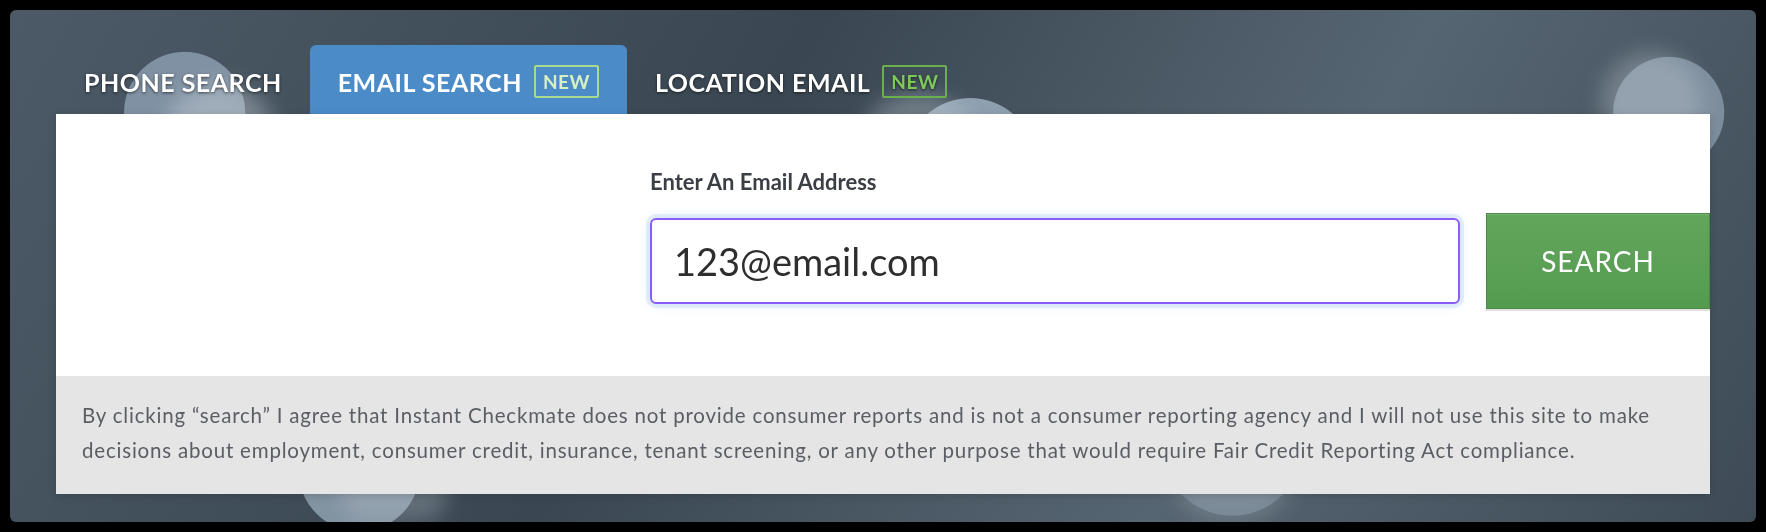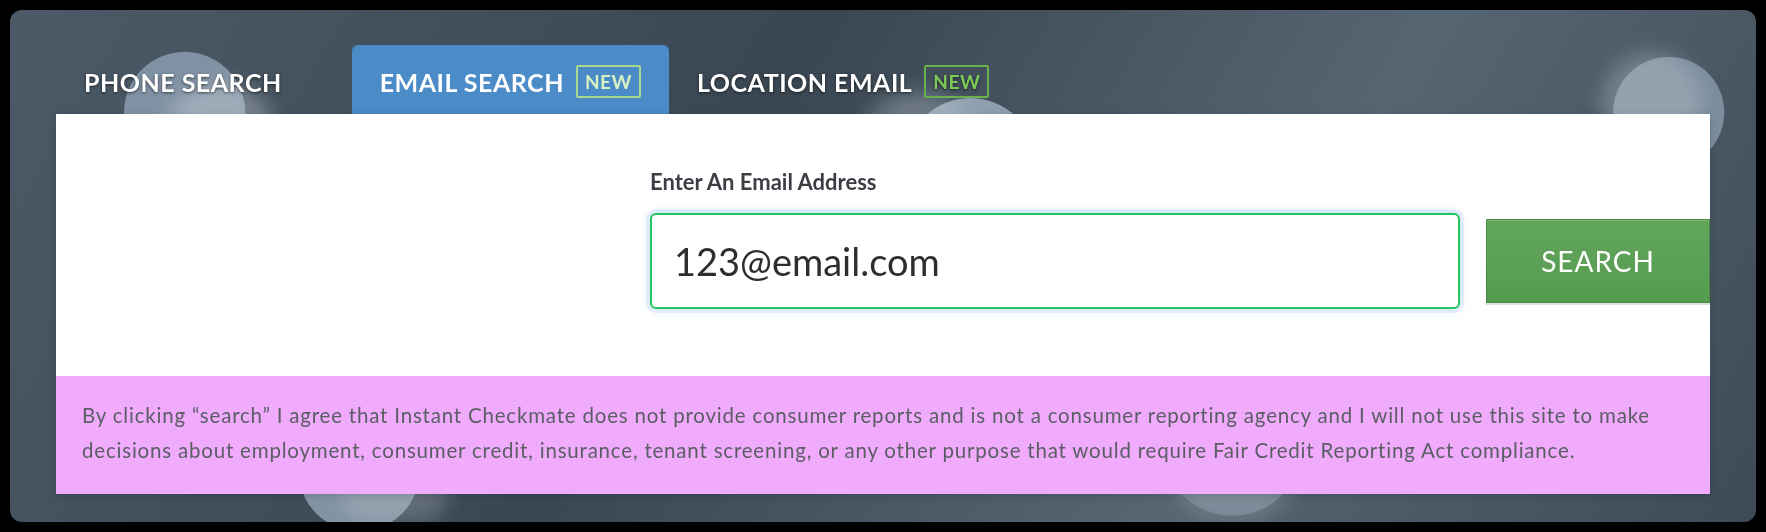--- a/index.html
+++ b/index.html
@@ -8,21 +8,21 @@
     font-family: "Lato", "Helvetica Neue", Arial, sans-serif;
     background: #000;
     width: 1766px;
     height: 532px;
     overflow: hidden;
     position: relative;
   }
   .frame {
     position: absolute;
     inset: 10px;
-    border-radius: 12px;
+    border-radius: 6px;
     overflow: hidden;
     background:
       radial-gradient(circle at 10% 20%, #7f91a3 0 60px, transparent 61px),
       radial-gradient(circle at 30% 60%, #6d7e8e 0 70px, transparent 71px),
       radial-gradient(circle at 55% 30%, #8ea0b0 0 65px, transparent 66px),
       radial-gradient(circle at 80% 50%, #5d6e7d 0 75px, transparent 76px),
       radial-gradient(circle at 95% 20%, #7c8d9c 0 55px, transparent 56px),
       radial-gradient(circle at 20% 90%, #8293a2 0 60px, transparent 61px),
       radial-gradient(circle at 70% 85%, #6a7b8a 0 70px, transparent 71px),
       linear-gradient(120deg, #4c5a67, #3a4752 40%, #566572 70%, #3e4b57);
@@ -58,21 +58,20 @@
     letter-spacing: .5px;
     color: #ffffff;
     text-shadow: 0 1px 3px rgba(0,0,0,.6);
     cursor: pointer;
     position: relative;
     border-radius: 6px 6px 0 0;
   }
   .tab.active {
     background: #4b8bc8;
     text-shadow: none;
-    margin-left: 42px;
   }
   .tab.active::after {
     content: "";
     position: absolute;
     bottom: -11px;
     left: 50%;
     transform: translateX(-50%);
     width: 0; height: 0;
     border-left: 12px solid transparent;
     border-right: 12px solid transparent;
@@ -121,48 +120,48 @@
     color: #3b3f45;
     margin-bottom: 18px;
   }
   .row {
     display: flex;
     align-items: center;
     gap: 26px;
   }
   .email-input {
     width: 810px;
-    height: 96px;
+    height: 86px;
     font-size: 38px;
     font-weight: 400;
     color: #2e2e2e;
     padding: 0 22px;
-    border: 2px solid #22c55e;
+    border: 2px solid #8b5cf6;
     border-radius: 6px;
     outline: none;
     box-shadow: 0 0 0 4px rgba(105,170,230,.15), 0 0 12px rgba(105,170,230,.25);
     font-family: inherit;
   }
   .search-btn {
     width: 224px;
-    height: 84px;
+    height: 96px;
     background: #5fa05a;
     background: linear-gradient(#62a65c, #549b50);
     border: 1px solid #4c8b46;
     color: #ffffff;
     font-size: 28px;
     font-weight: 400;
     letter-spacing: 1px;
     cursor: pointer;
     box-shadow: 0 2px 0 rgba(0,0,0,.12), inset 0 1px 0 rgba(255,255,255,.15);
     font-family: inherit;
   }
 
   .disclaimer {
-    background: #f0abfc;
+    background: #e5e5e5;
     padding: 22px 26px 26px 26px;
     font-size: 20.5px;
     line-height: 1.7;
     color: #5a5e64;
     letter-spacing: .8px;
   }
 </style>
 </head>
 <body>
 

